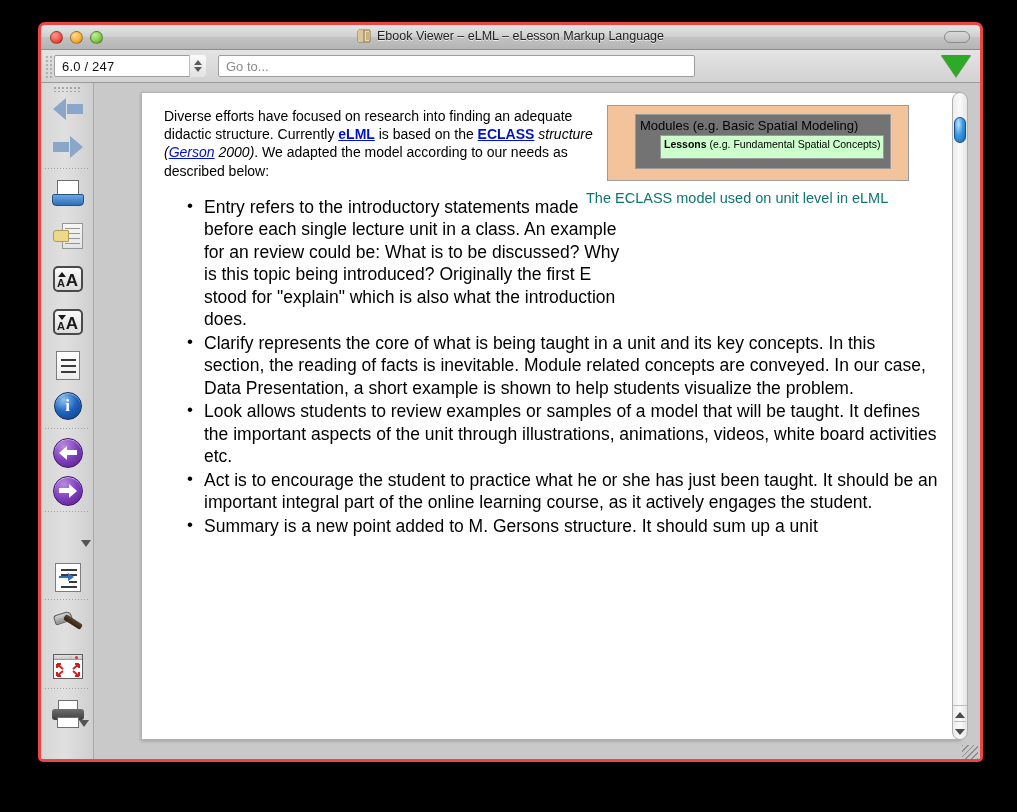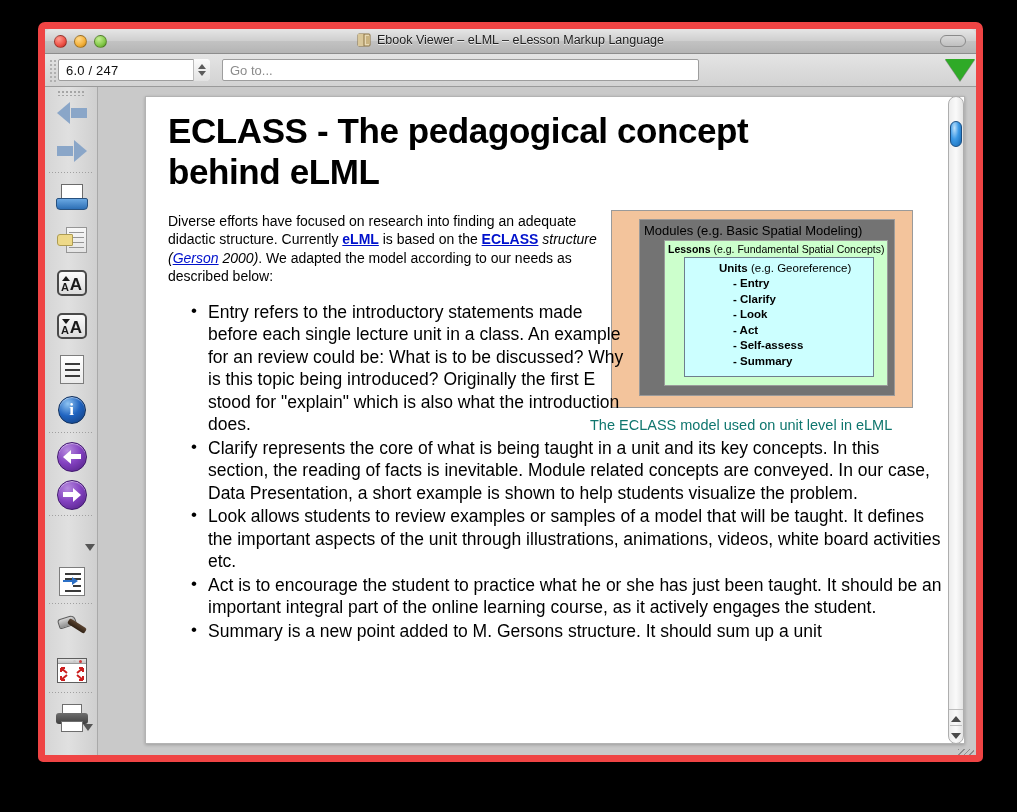--- a/index.html
+++ b/index.html
@@ -20,21 +20,21 @@
     background: #000000;
     border-radius: 34px;
   }
 
   
   #app-window {
     position: absolute;
     left: 38px; top: 22px;
     width: 945px; height: 740px;
     background: #d8d8d8;
-    border: 7px solid #ef4444;
+    border: 3px solid #ef4444;
     border-radius: 7px 7px 5px 5px;
     box-shadow: 0 2px 9px rgba(0,0,0,0.6);
     overflow: hidden;
   }
 
   
   #titlebar {
     position: relative;
     height: 25px;
     background: linear-gradient(to bottom, #e6e6e6 0%, #cfcfcf 48%, #c2c2c2 52%, #b4b4b4 100%);
@@ -667,48 +667,34 @@
             <span class="mini-tri" style="right:-4px;bottom:2px"></span>
           </span>
         </div>
       </div>
 
       <div id="viewport">
 
         <div id="page-sheet">
           <div id="page-content">
 
-            <h1 id="doc-title">ECLASS - The pedagogical concept behind eLML</h1>
 
             <div id="intro-wrap">
 
               <figure id="diagram-figure">
                 <div id="diagram">
 
                   <div id="lvl-modules">
                     <div class="lvl-label hdr-modules">Modules (e.g. Basic Spatial Modeling)</div>
 
                     <div id="lvl-lessons">
                       <div class="lvl-label hdr-lessons">
                         <span>Lessons</span><span class="light"> (e.g. Fundamental Spatial Concepts)</span>
                       </div>
 
-                      <div id="lvl-units">
-                        <div class="lvl-label hdr-units">
-                          <span>Units</span><span class="light"> (e.g. Georeference)</span>
-                        </div>
-                        <ul id="units-list">
-                          <li>- Entry</li>
-                          <li>- Clarify</li>
-                          <li>- Look</li>
-                          <li>- Act</li>
-                          <li>- Self-assess</li>
-                          <li>- Summary</li>
-                        </ul>
-                      </div>
                     </div>
                   </div>
                 </div>
                 <figcaption id="diagram-caption">The ECLASS model used on unit level in eLML</figcaption>
               </figure>
 
               <p id="intro-para"><span>Diverse efforts have focused on research into finding an adequate didactic structure. Currently </span><a href="#" class="b">eLML</a><span> is based on the </span><a href="#" class="b">ECLASS</a><span class="i"> structure (</span><a href="#" class="i">Gerson</a><span class="i"> 2000)</span><span>. We adapted the model according to our needs as described below:</span></p>
             </div>
 
             <ul id="eclass-list">

